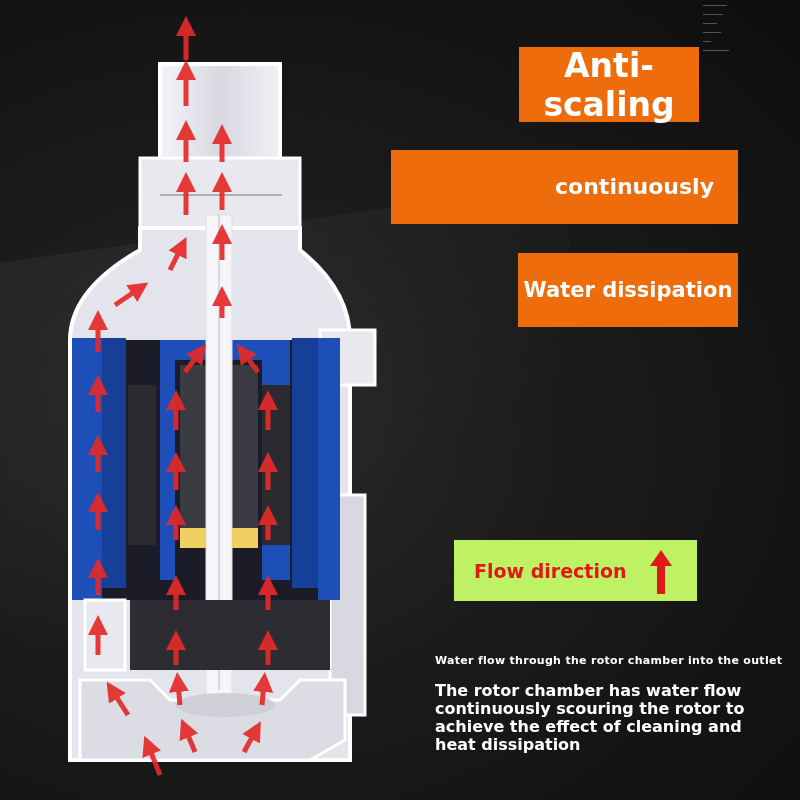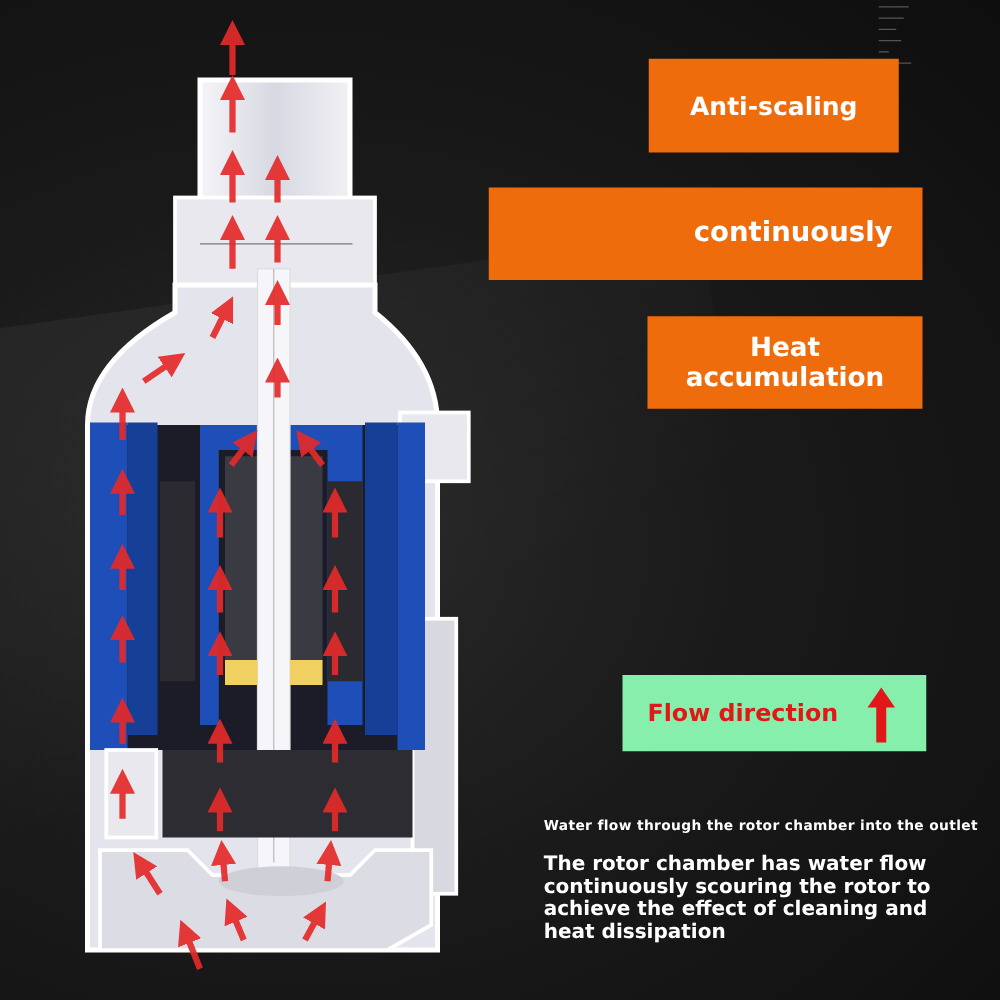--- a/index.html
+++ b/index.html
@@ -7,24 +7,24 @@
     background:radial-gradient(ellipse at 30% 55%, #2a2a2a 0%, #1a1a1a 45%, #0e0e0e 100%);
     font-family:"DejaVu Sans", sans-serif;}
   .stage{position:absolute;left:0;top:0;width:800px;height:800px;}
   .sheen{position:absolute;left:-100px;top:230px;width:700px;height:500px;
     background:linear-gradient(160deg, rgba(255,255,255,0.05), rgba(255,255,255,0) 60%);
     transform:rotate(-8deg);}
   .badge{position:absolute;background:#ee6c0c;color:#fff;font-weight:bold;
     display:flex;align-items:center;justify-content:flex-end;box-sizing:border-box;
     font-family:"DejaVu Sans", sans-serif;}
   .badge span{display:block;text-align:center;}
-  .b1{left:519px;top:47px;width:200px;height:75px;font-size:20px;justify-content:center;}
+  .b1{left:519px;top:47px;width:180px;height:75px;font-size:33px;justify-content:center;}
   .b2{left:391px;top:150px;width:347px;height:74px;font-size:22px;line-height:28px;padding-right:24px;}
   .b3{left:518px;top:253px;width:220px;height:74px;font-size:21px;justify-content:center;}
-  .flow{position:absolute;left:498px;top:540px;width:243px;height:61px;background:#86efac;
+  .flow{position:absolute;left:454px;top:540px;width:243px;height:61px;background:#bef264;
     display:flex;align-items:center;box-sizing:border-box;padding-left:20px;}
   .flow .label{color:#e01818;font-weight:bold;font-size:19px;}
   .flow .arrow{position:absolute;right:24px;top:8px;}
   .cap1{position:absolute;left:435px;top:654px;color:#fff;font-weight:bold;font-size:11px;letter-spacing:0.3px;}
   .cap2{position:absolute;left:435px;top:682px;width:340px;color:#fff;font-weight:bold;font-size:16px;line-height:18px;}
   .ruler{position:absolute;left:703px;top:5px;width:30px;}
   .ruler div{height:1px;background:#555;margin-bottom:8px;}
   .pump{position:absolute;left:0;top:0;}
 </style>
 </head>
@@ -129,21 +129,21 @@
 
   <div class="badge b1">
     <span>Anti-scaling</span>
   </div>
   <div class="badge b2">
     <span>
       <span>continuously</span>
     </span>
   </div>
   <div class="badge b3">
-    <span>Heat accumulation</span>
+    <span>Water dissipation</span>
   </div>
 
   <div class="flow">
     <span class="label">Flow direction</span>
     <svg class="arrow" width="24" height="48" viewBox="0 0 24 48">
       <path d="M12 2 L23 18 L16 18 L16 46 L8 46 L8 18 L1 18 Z" fill="#e01818"></path>
     </svg>
   </div>
 
   <div class="cap1">Water flow through the rotor chamber into the outlet</div>

